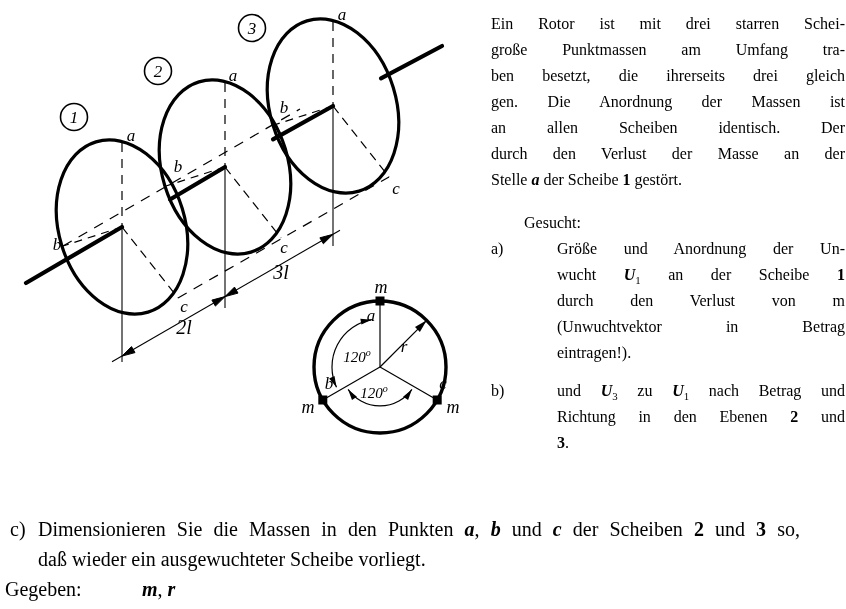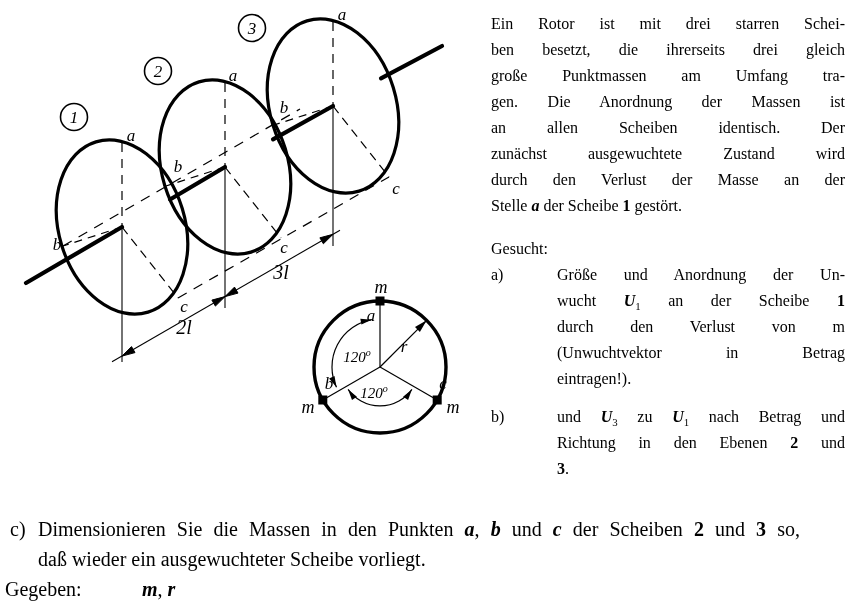--- a/index.html
+++ b/index.html
@@ -5,21 +5,21 @@
   html,body{margin:0;padding:0;background:#e8e8e8;}
   .page{position:relative;width:846px;height:609px;background:#ffffff;overflow:hidden;
         font-family:"Liberation Serif",serif;color:#000;}
   svg text{font-family:"Liberation Serif",serif;fill:#000;}
   .diagram{position:absolute;left:0;top:0;}
 
   
   .rc{position:absolute;left:491px;top:11px;width:354px;font-size:16px;line-height:26px;}
   .jl{text-align:justify;text-align-last:justify;white-space:normal;}
   .jl.last{text-align-last:left;}
-  .gesucht{margin-top:17px;}
+  .gesucht{margin-top:17px;margin-left:33px;}
   .item{position:relative;padding-left:66px;}
   .item .ilabel{position:absolute;left:0;top:0;}
   .item.b{margin-top:12px;}
   b i, i b{font-style:italic;}
   sub{font-size:0.68em;line-height:0;}
 
   
   .bc{position:absolute;left:10px;top:514px;width:832px;font-size:20px;line-height:30px;}
   .bc .ilabel{position:absolute;left:0;top:0;}
   .bc .btext{margin-left:28px;width:762px;}
@@ -118,25 +118,24 @@
       <text x="453" y="413" font-size="18" font-style="italic" text-anchor="middle" stroke="none">m</text>
       <text x="404" y="352" font-size="17" font-style="italic" text-anchor="middle" stroke="none">r</text>
       <text x="357" y="362" font-size="15" font-style="italic" text-anchor="middle" stroke="none"><tspan>120</tspan><tspan dy="-6" font-size="10">o</tspan></text>
       <text x="374" y="398" font-size="15" font-style="italic" text-anchor="middle" stroke="none"><tspan>120</tspan><tspan dy="-6" font-size="10">o</tspan></text>
     </g>
   </svg>
 
   <div class="rc">
     <div>
       <div class="jl">Ein Rotor ist mit drei starren Schei-</div>
+      <div class="jl">große Punktmassen am Umfang tra-</div>
       <div class="jl">ben besetzt, die ihrerseits drei gleich</div>
-      <div class="jl">große Punktmassen am Umfang tra-</div>
       <div class="jl">gen. Die Anordnung der Massen ist</div>
       <div class="jl">an allen Scheiben identisch. Der</div>
-      <div class="jl">zunächst ausgewuchtete Zustand wird</div>
       <div class="jl">durch den Verlust der Masse an der</div>
       <div class="jl last">Stelle <b><i>a</i></b> der Scheibe <b>1</b> gestört.</div>
     </div>
 
     <div class="gesucht">Gesucht:</div>
 
     <div class="item a">
       <span class="ilabel">a)</span>
       <div class="jl">Größe und Anordnung der Un-</div>
       <div class="jl">wucht <b><i>U</i></b><sub>1</sub> an der Scheibe <b>1</b></div>

